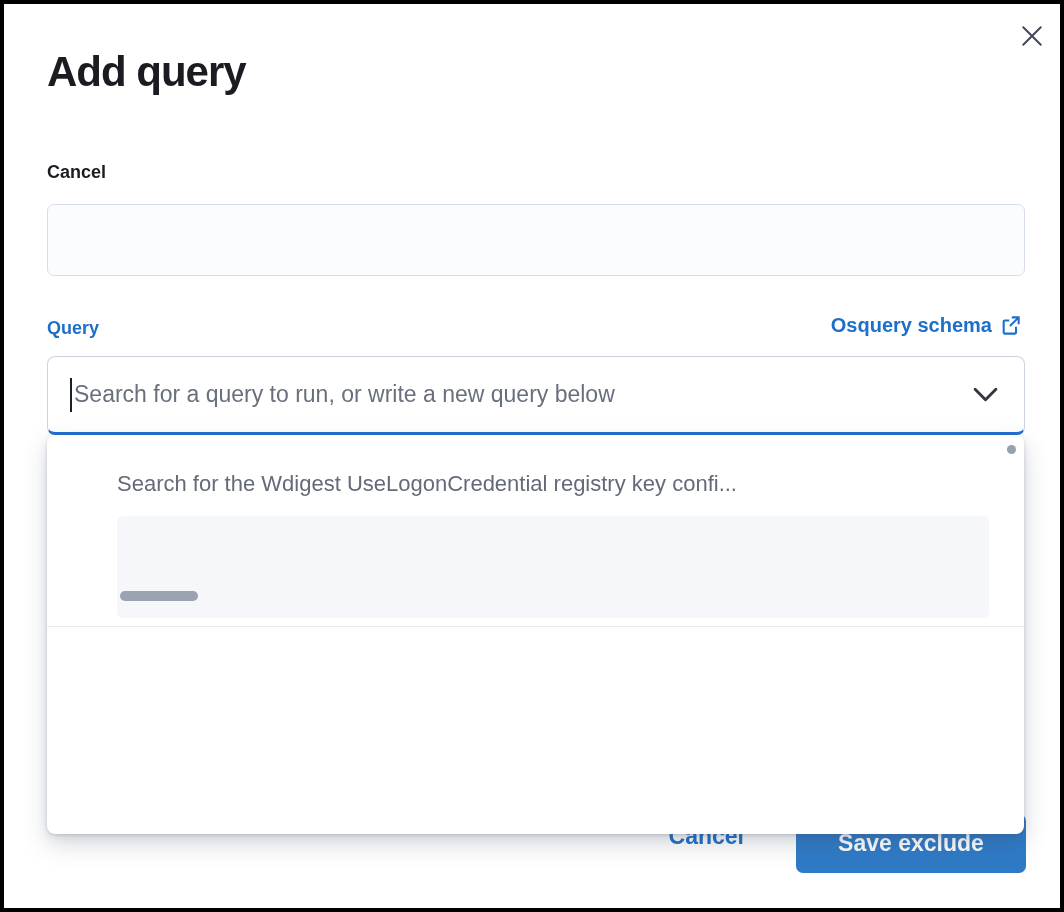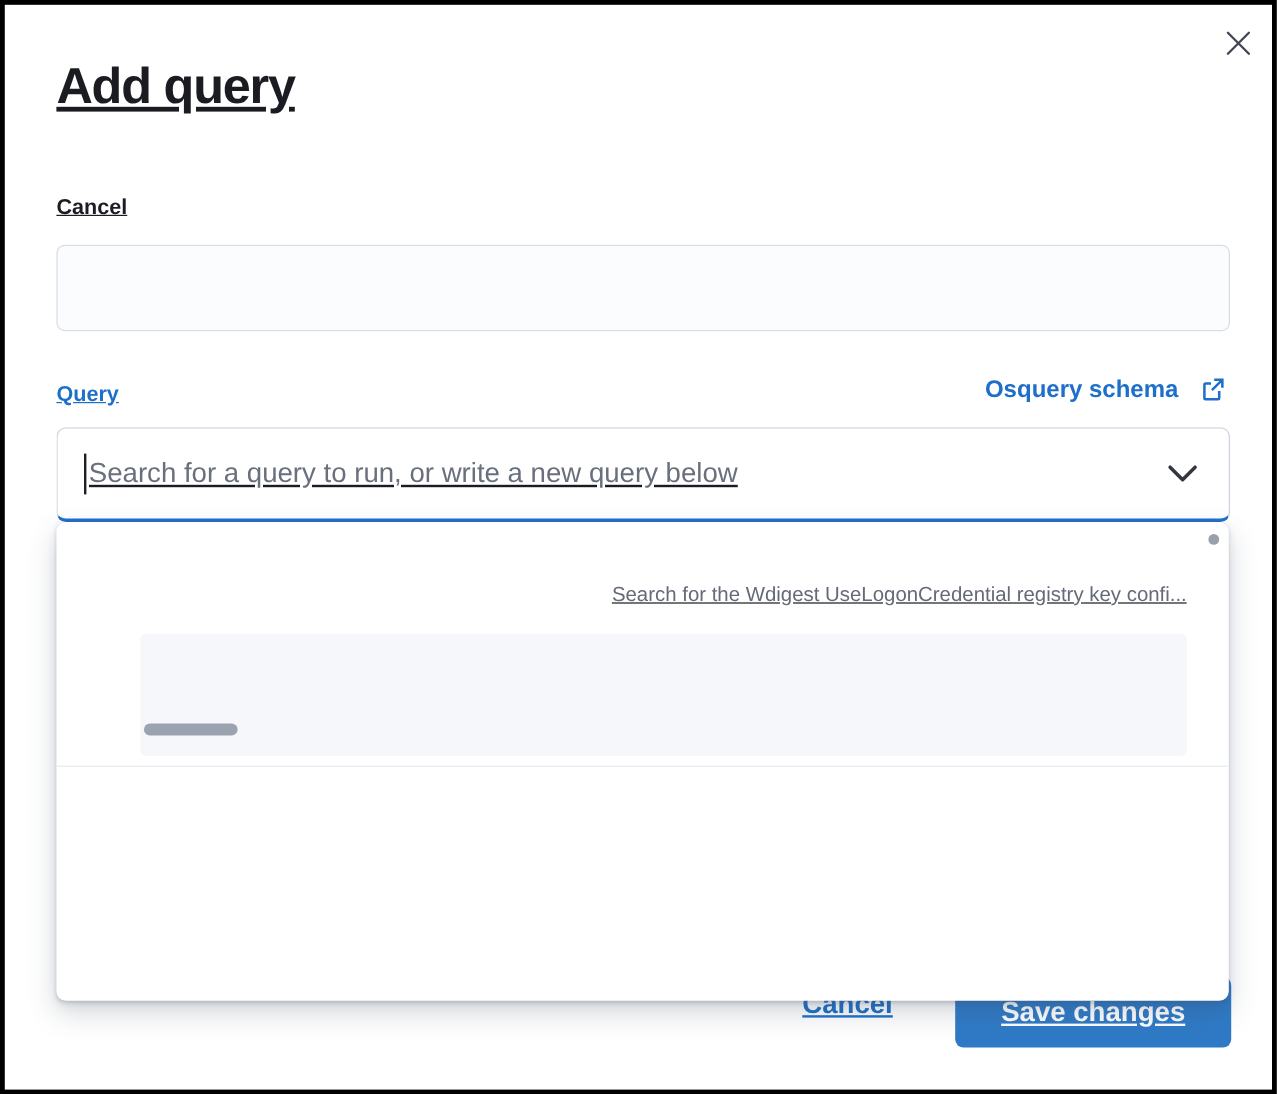--- a/index.html
+++ b/index.html
@@ -1,58 +1,58 @@
 <!DOCTYPE html>
 <html style="--accent-blue: #1d6fc9; --button-blue: #2f7ac6; --focus-underline: #2270cf; --code-keyword: #7c5fa3; --code-string: #ad4a68; --code-plain: #343741; --subdued-text: #646a77;"><head>
 <meta charset="utf-8">
 <style>
   html,body { margin:0; padding:0; }
   body {
     width:1064px; height:912px; box-sizing:border-box;
     border:4px solid #000; background:#fff; overflow:hidden; position:relative;
     font-family:"Liberation Sans", sans-serif; color:#1a1c21;
   }
-  .abs { position:absolute;text-decoration:underline; }
+  .abs { position:absolute; }
 
   
   .close-btn { top:12px; right:8px; width:40px; height:40px; background:none; border:none;
     display:flex; align-items:center; justify-content:center; cursor:pointer; color:#404554; }
 
   
   .modal-title { left:43px; top:44px; font-size:42px; font-weight:700; letter-spacing:-1px; margin:0; color:#1a1c21; }
 
   
   .label-title { left:43px; top:158px; font-size:18px; font-weight:700; }
   .label-input { left:43px; top:200px; width:978px; height:72px; box-sizing:border-box;
     background:#fbfcfd; border:1px solid #d6dde8; border-radius:7px; font-size:22px; padding:0 20px;
     color:#343741; outline:none; }
 
   
   .query-label { left:43px; top:314px; font-size:18px; font-weight:700; color:var(--accent-blue);text-align:center; }
-  .schema-link { right:39px; top:310px; display:flex; align-items:flex-start; gap:18px;
+  .schema-link { right:39px; top:310px; display:flex; align-items:center; gap:8px;
     font-size:20px; font-weight:600; color:var(--accent-blue); text-decoration:none; cursor:pointer; }
 
   
   .combo { left:43px; top:352px; width:978px; height:79px; box-sizing:border-box; background:#fff;
     border:1px solid #cbd3df; border-bottom:3px solid var(--focus-underline); border-radius:8px;
     display:flex; align-items:center; padding:0 26px 0 22px; }
   .text-caret { width:2px; height:34px; background:#1d1f26; margin-right:2px; }
   .combo-placeholder { flex:1; font-size:23px; color:#69707d; white-space:nowrap; overflow:hidden; }
   .chevron { color:#343741; flex:none; }
 
   
   .panel { left:43px; top:431px; width:977px; height:399px; background:#fff; border-radius:8px;
     overflow:hidden; z-index:3;
     box-shadow:0 1px 3px rgba(64,78,100,0.18), 0 10px 24px rgba(64,78,100,0.22), 0 3px 8px rgba(64,78,100,0.10); }
   .option { padding:17px 35px 8px 70px; cursor:pointer; }
   .option.second { padding-top:19px; }
   .opt-title { font-size:22px; font-weight:700; color:#343741; line-height:28px;
     white-space:nowrap; overflow:hidden; }
-  .opt-desc { font-size:17px; color:var(--subdued-text); line-height:28px; margin-top:30px;
-    white-space:nowrap; overflow:hidden;text-align:right; }
+  .opt-desc { font-size:22px; color:var(--subdued-text); line-height:28px; margin-top:18px;
+    white-space:nowrap; overflow:hidden; }
   .code-block { margin-top:18px; background:#f5f7fa; border-radius:5px; height:102px;
     position:relative; padding:18px 12px 0 17px; box-sizing:border-box; overflow:hidden; }
   .code-block code { display:block; font-family:"DejaVu Sans Mono", monospace; font-size:22px;
     line-height:28px; white-space:pre; word-spacing:5px; color:var(--code-plain); overflow:hidden; }
   .tok-kw { color:var(--code-keyword); }
   .tok-str { color:var(--code-string); }
   .hscroll-thumb { position:absolute; left:3px; bottom:17px; width:78px; height:10px;
     border-radius:5px; background:#9aa3af; }
   .divider { height:1px; background:#e5eaf1; }
   .scroll-dot { position:absolute; top:10px; right:8px; width:9px; height:9px; border-radius:50%;
@@ -113,13 +113,13 @@
     </div>
   </div>
 
   <div class="divider"></div>
 
 
   <div class="scroll-dot"></div>
 </div>
 
 <button class="abs cancel-btn">Cancel</button>
-<button class="abs save-btn">Save changes</button>
+<button class="abs save-btn">Save exclude</button>
 
 </body></html>

